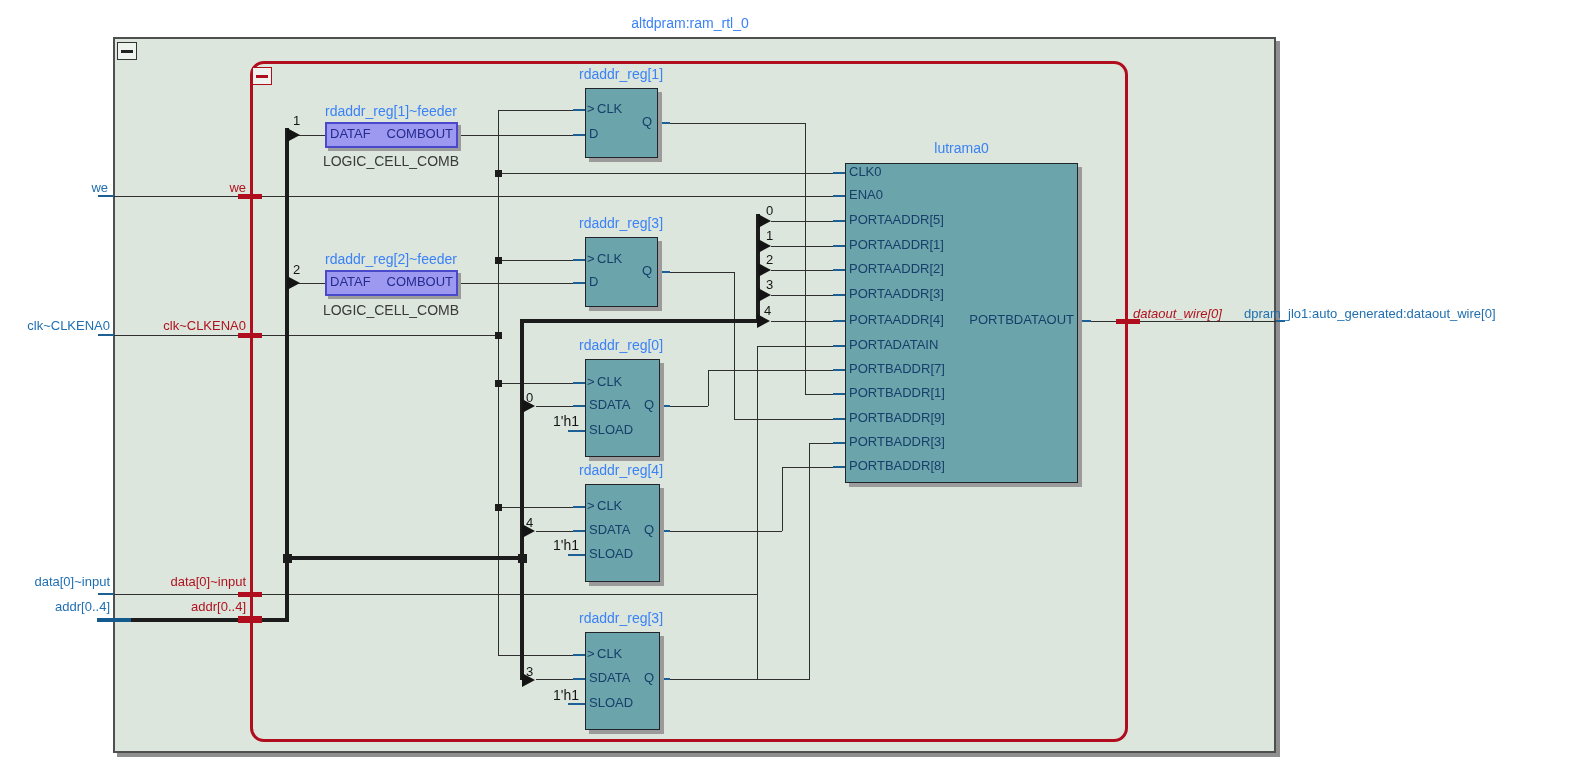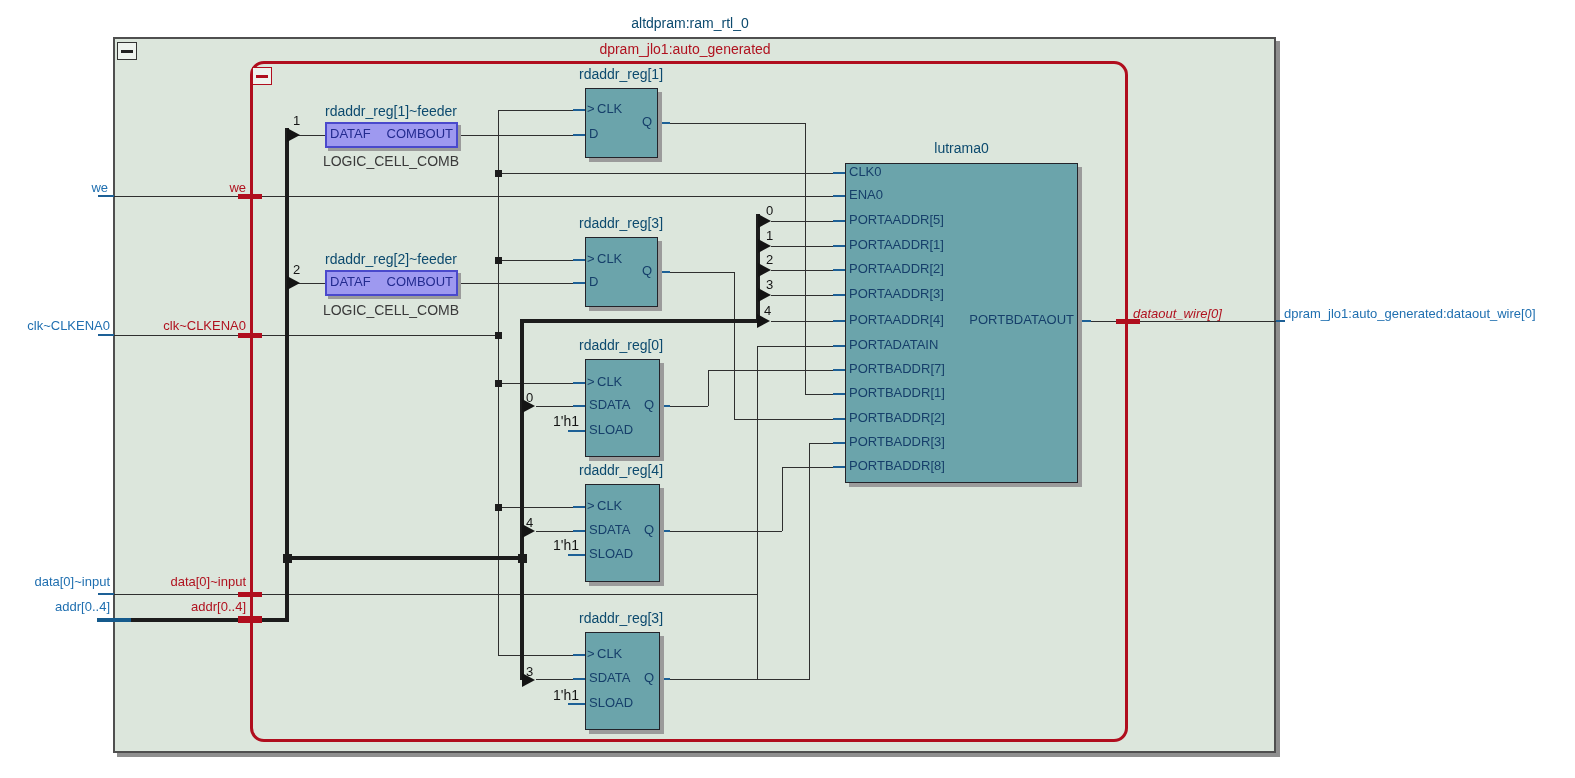--- a/index.html
+++ b/index.html
@@ -23,41 +23,40 @@
   .stubk{position:absolute;height:4px;background:#155a8c;}
   .dot{position:absolute;width:7px;height:7px;background:#1c1c1c;}
   .dotb{position:absolute;width:9px;height:9px;background:#1c1c1c;}
   .arr{position:absolute;width:0;height:0;border-top:7px solid transparent;
        border-bottom:7px solid transparent;border-left:13px solid #141414;}
   .tick{position:absolute;background:#b00e1e;}
   
   .cell{position:absolute;background:#6ba4ab;border:1px solid #23232a;box-shadow:4px 4px 0 #9b9b9b;box-sizing:border-box;}
   .feeder{position:absolute;background:#9e99f0;border:2px solid #4a49cc;box-shadow:3px 3px 0 #9b9b9b;box-sizing:border-box;}
   
-  .blk-title{position:absolute;color:#0c4a6e;font-size:14px;text-align:center;white-space:nowrap;}
+  .blk-title{position:absolute;color:#3b82f6;font-size:14px;text-align:center;white-space:nowrap;}
   .port{position:absolute;color:#163f6a;font-size:13px;white-space:nowrap;}
   .fport{position:absolute;color:#232b8f;font-size:13px;white-space:nowrap;}
   .lbl-blue{position:absolute;color:#1f6fb0;font-size:13px;white-space:nowrap;}
   .lbl-red{position:absolute;color:#b0121f;font-size:13px;white-space:nowrap;}
   .num{position:absolute;color:#141414;font-size:13px;white-space:nowrap;}
   .r{text-align:right;}
 </style>
 </head>
 <body>
 
 <div id="stage">
 
   <div class="blk-title" style="left:340px;top:15px;width:700px;">altdpram:ram_rtl_0</div>
 
   <div class="outerbox"></div>
   <div class="collapse" style="left:117px;top:42px;">
     <div class="bar"></div>
   </div>
 
-  <div class="blk-title" style="left:335px;top:41px;width:700px;color:#b0121f;">dpram_jlo1:auto_generated</div>
   <div class="redbox"></div>
   <div class="collapse red" style="left:252px;top:67px;">
     <div class="bar"></div>
   </div>
 
   <i class="wh" style="left:114px;top:196px;width:720px;"></i>
   <i class="wh" style="left:114px;top:335px;width:384px;"></i>
   <i class="wh" style="left:114px;top:594px;width:643px;"></i>
   <i class="wh" style="left:498px;top:173px;width:336px;"></i>
   <i class="wh" style="left:498px;top:110px;width:76px;"></i>
@@ -238,29 +237,29 @@
   <span class="port" style="left:849px;top:164px;">CLK0</span>
   <span class="port" style="left:849px;top:187px;">ENA0</span>
   <span class="port" style="left:849px;top:212px;">PORTAADDR[5]</span>
   <span class="port" style="left:849px;top:237px;">PORTAADDR[1]</span>
   <span class="port" style="left:849px;top:261px;">PORTAADDR[2]</span>
   <span class="port" style="left:849px;top:286px;">PORTAADDR[3]</span>
   <span class="port" style="left:849px;top:312px;">PORTAADDR[4]</span>
   <span class="port" style="left:849px;top:337px;">PORTADATAIN</span>
   <span class="port" style="left:849px;top:361px;">PORTBADDR[7]</span>
   <span class="port" style="left:849px;top:385px;">PORTBADDR[1]</span>
-  <span class="port" style="left:849px;top:410px;">PORTBADDR[2]</span>
+  <span class="port" style="left:849px;top:410px;">PORTBADDR[9]</span>
   <span class="port" style="left:849px;top:434px;">PORTBADDR[3]</span>
   <span class="port" style="left:849px;top:458px;">PORTBADDR[8]</span>
   <span class="port r" style="left:952px;top:312px;width:122px;">PORTBDATAOUT</span>
 
   <span class="lbl-blue r" style="left:20px;top:180px;width:88px;">we</span>
   <span class="lbl-red r" style="left:146px;top:180px;width:100px;">we</span>
   <span class="lbl-blue r" style="left:10px;top:318px;width:100px;">clk~CLKENA0</span>
   <span class="lbl-red r" style="left:146px;top:318px;width:100px;">clk~CLKENA0</span>
   <span class="lbl-blue r" style="left:10px;top:574px;width:100px;">data[0]~input</span>
   <span class="lbl-red r" style="left:146px;top:574px;width:100px;">data[0]~input</span>
   <span class="lbl-blue r" style="left:10px;top:599px;width:100px;">addr[0..4]</span>
   <span class="lbl-red r" style="left:146px;top:599px;width:100px;">addr[0..4]</span>
   <span class="lbl-red" style="left:1133px;top:306px;font-style:italic;">dataout_wire[0]</span>
-  <span class="lbl-blue" style="left:1284px;top:306px;">dpram_jlo1:auto_generated:dataout_wire[0]</span>
+  <span class="lbl-blue" style="left:1244px;top:306px;">dpram_jlo1:auto_generated:dataout_wire[0]</span>
 
 </div>
 
 </body></html>

